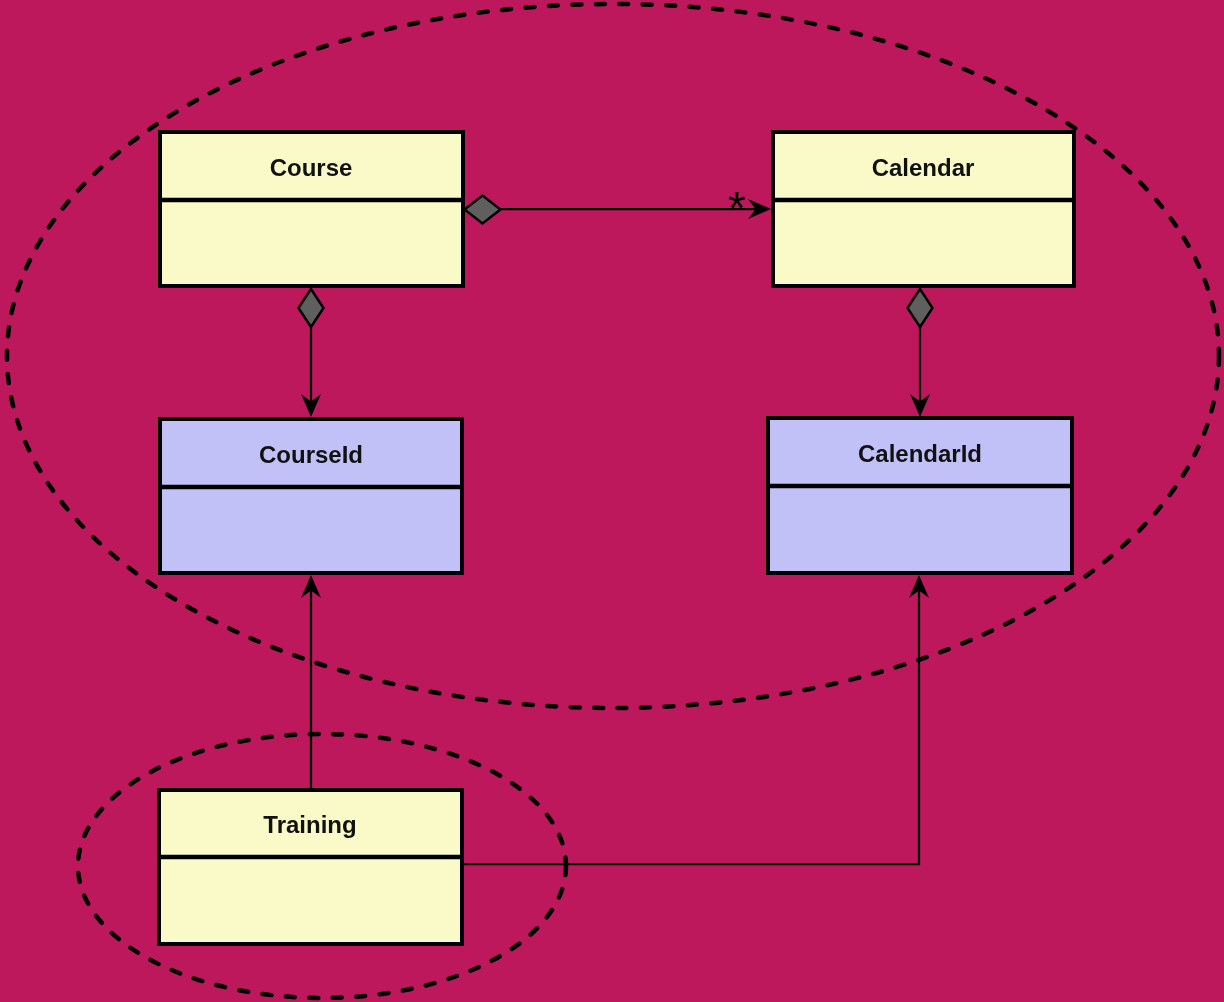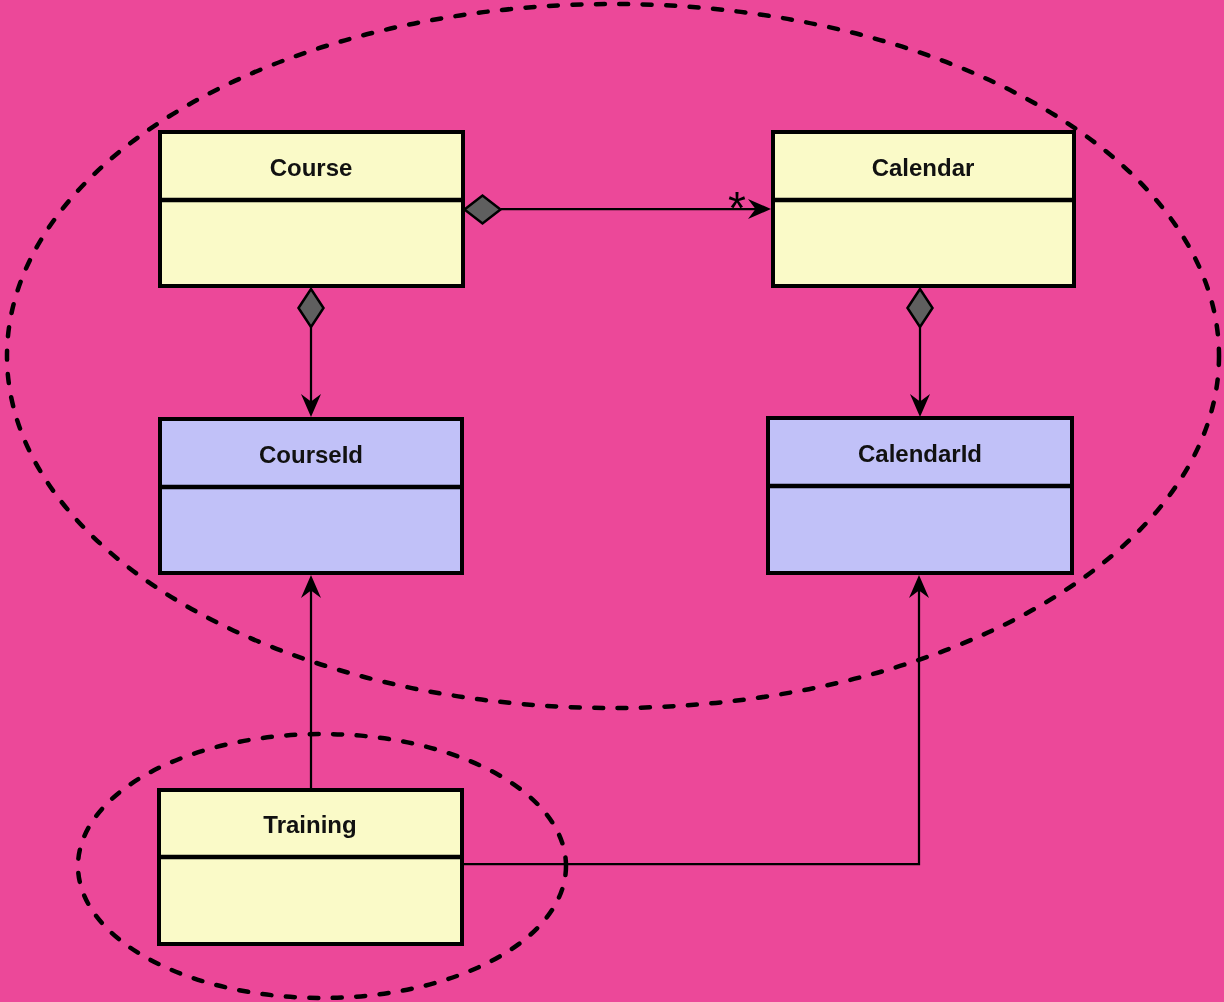--- a/index.html
+++ b/index.html
@@ -8,21 +8,21 @@
     background: #ffffff;
     width: 1224px;
     height: 1002px;
     overflow: hidden;
     font-family: "Liberation Sans", sans-serif;
   }
   .canvas {
     position: relative;
     width: 1224px;
     height: 1002px;
-    background: #ec4899;
+    background: #be185d;
   }
   svg { display: block; }
   .node-title {
     font-family: "Liberation Sans", "DejaVu Sans", sans-serif;
     font-weight: 700;
     font-size: 24px;
     fill: #111111;
   }
   .multiplicity {
     font-family: "Liberation Sans", "DejaVu Sans", sans-serif;

